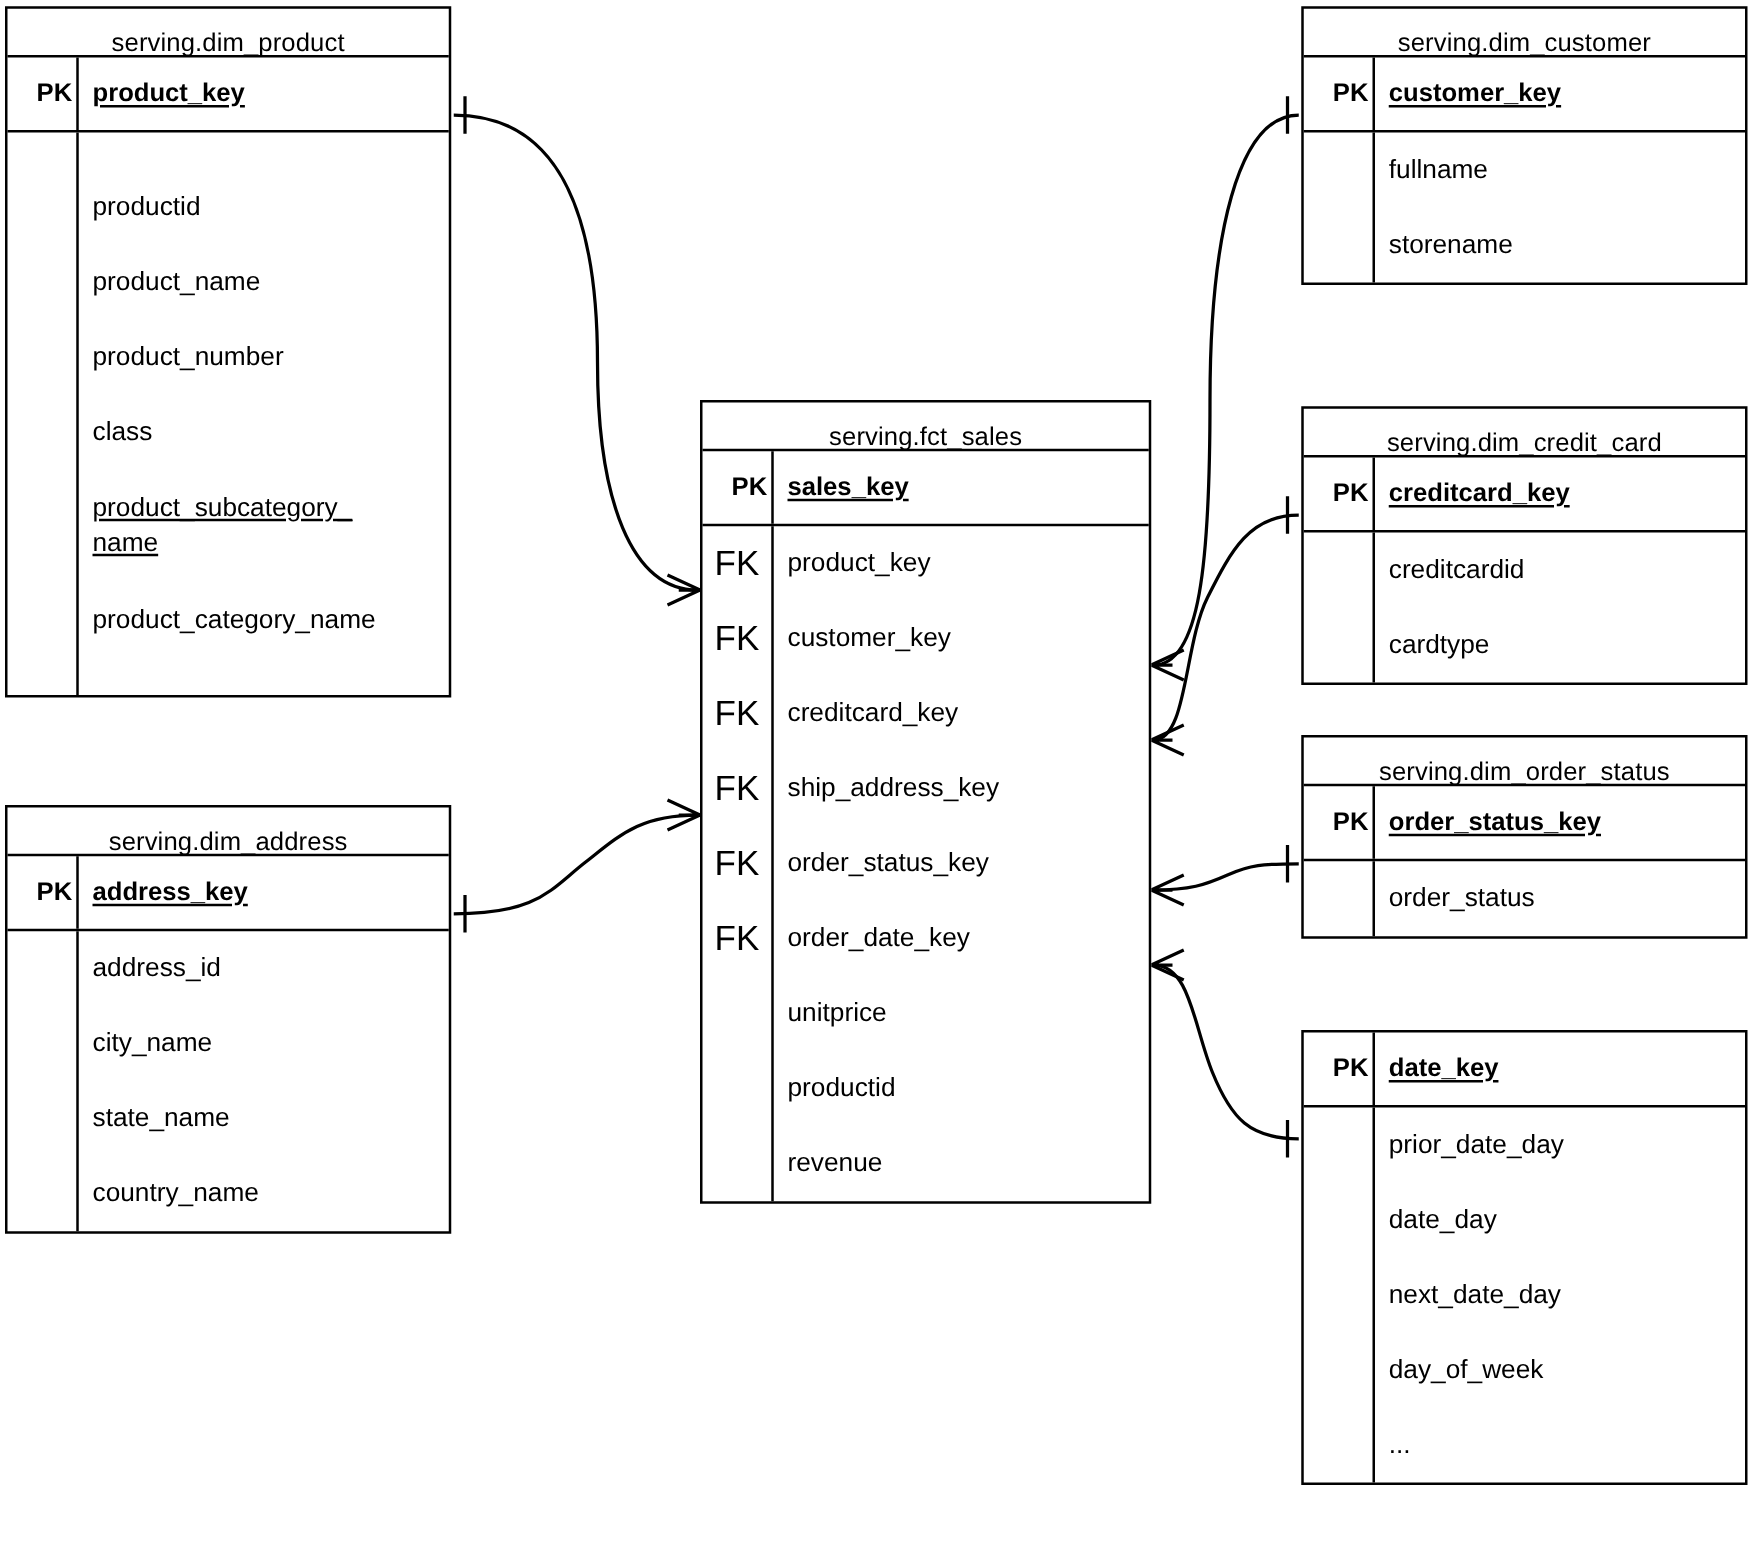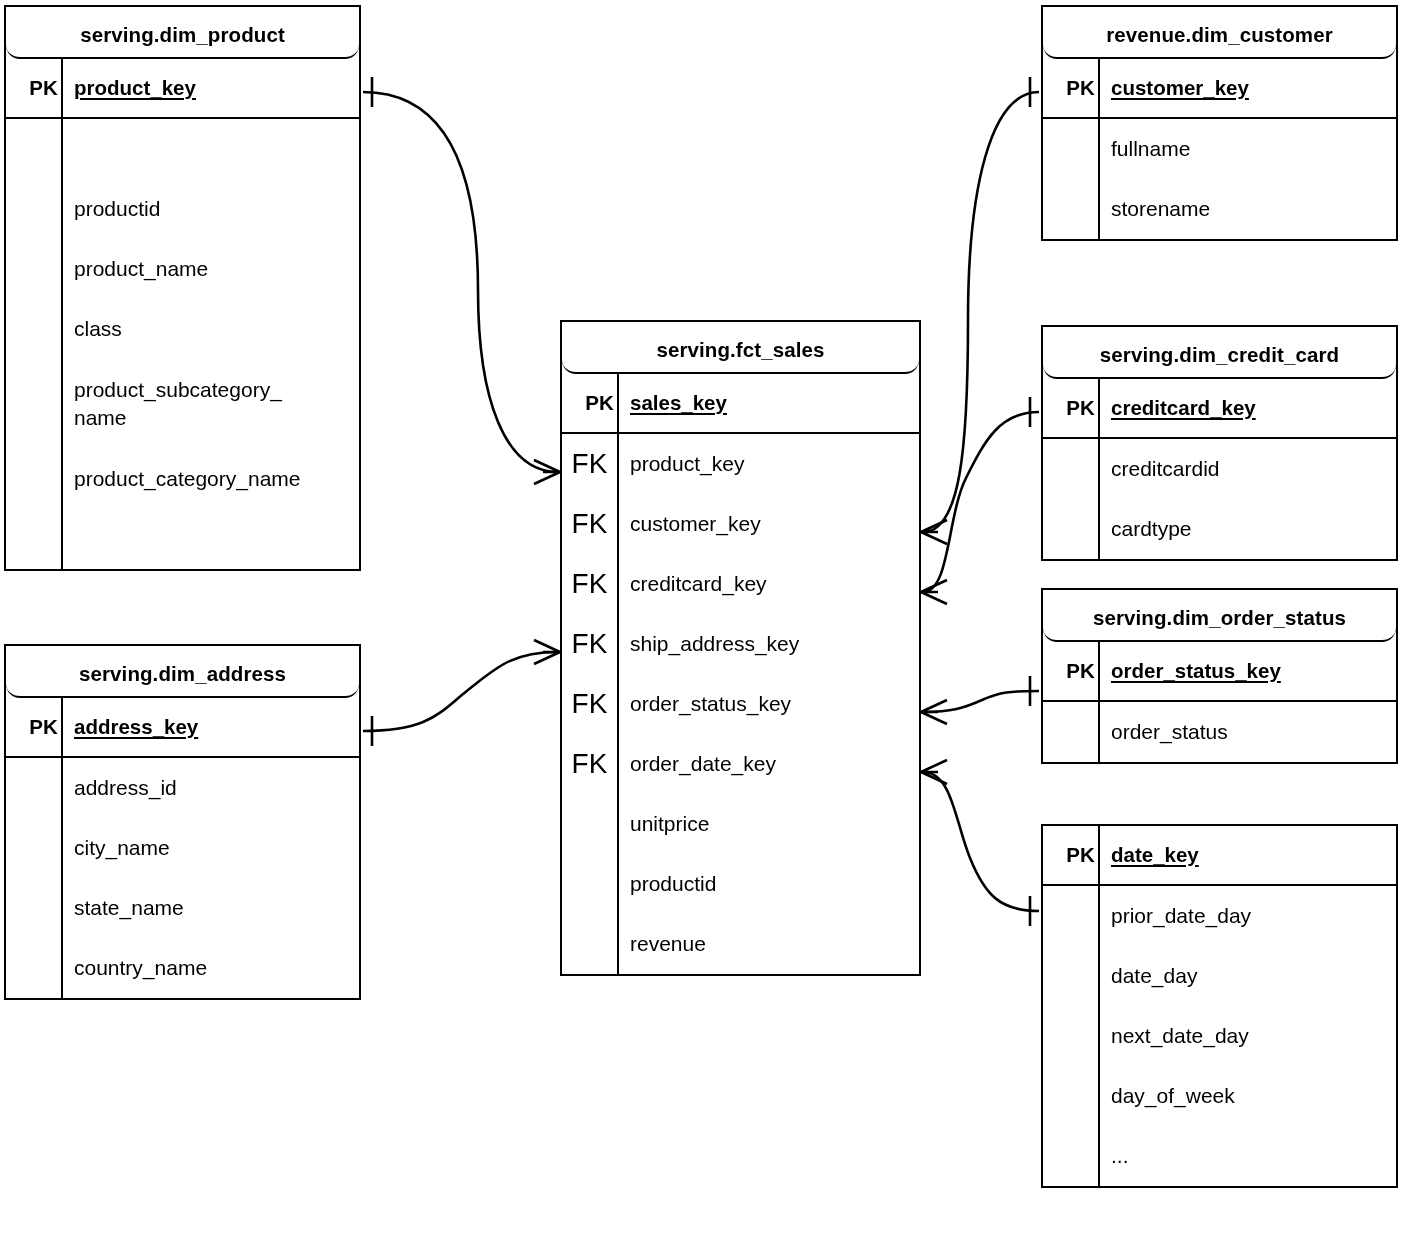--- a/index.html
+++ b/index.html
@@ -27,29 +27,28 @@
     pointer-events: none;
   }
   .entity {
     position: absolute;
     box-sizing: border-box;
     border: 2.5px solid #000000;
     background: #ffffff;
   }
   .ent-title {
     box-sizing: border-box;
-    height: 52px;
+    height: 39px;
     line-height: 55px;
     text-align: center;
-    font-weight: bold;
+    font-weight: normal;
     font-size: 20.5px;
     letter-spacing: 0.1px;
     white-space: nowrap;
     border-bottom: 2.5px solid #000000;
-    border-radius: 14px;
   }
   .pk-row {
     display: flex;
     box-sizing: border-box;
     height: 60px;
     border-bottom: 2.5px solid #000000;
   }
   .key-col {
     box-sizing: border-box;
     width: 57px;
@@ -98,20 +97,21 @@
     display: flex;
     align-items: center;
     padding-left: 11px;
     font-size: 21px;
     line-height: 26px;
   }
   .attr.two-line {
     height: 90px;
     align-items: center;
     line-height: 28px;
+    text-decoration: underline;
   }
   .attr span {
     display: block;
   }
 </style>
 </head>
 <body>
 
 <div id="canvas">
 
@@ -169,20 +169,21 @@
         <div class="kc"></div>
         <div class="kc"></div>
         <div class="kc"></div>
         <div class="kc"></div>
         <div class="kc" style="height:90px"></div>
         <div class="kc"></div>
       </div>
       <div class="attr-col">
         <div class="attr">productid</div>
         <div class="attr">product_name</div>
+        <div class="attr">product_number</div>
         <div class="attr">class</div>
         <div class="attr two-line">
           <div>
             <span>product_subcategory_</span>
             <span>name</span>
           </div>
         </div>
         <div class="attr">product_category_name</div>
       </div>
     </div>
@@ -236,21 +237,21 @@
         <div class="attr">order_status_key</div>
         <div class="attr">order_date_key</div>
         <div class="attr">unitprice</div>
         <div class="attr">productid</div>
         <div class="attr">revenue</div>
       </div>
     </div>
   </div>
 
   <div class="entity" style="left:1041px; top:5px; width:357px;">
-    <div class="ent-title">revenue.dim_customer</div>
+    <div class="ent-title">serving.dim_customer</div>
     <div class="pk-row">
       <div class="key-col">PK</div>
       <div class="pk-name">customer_key</div>
     </div>
     <div class="body-rows">
       <div class="body-keycol">
         <div class="kc"></div>
         <div class="kc"></div>
       </div>
       <div class="attr-col">

